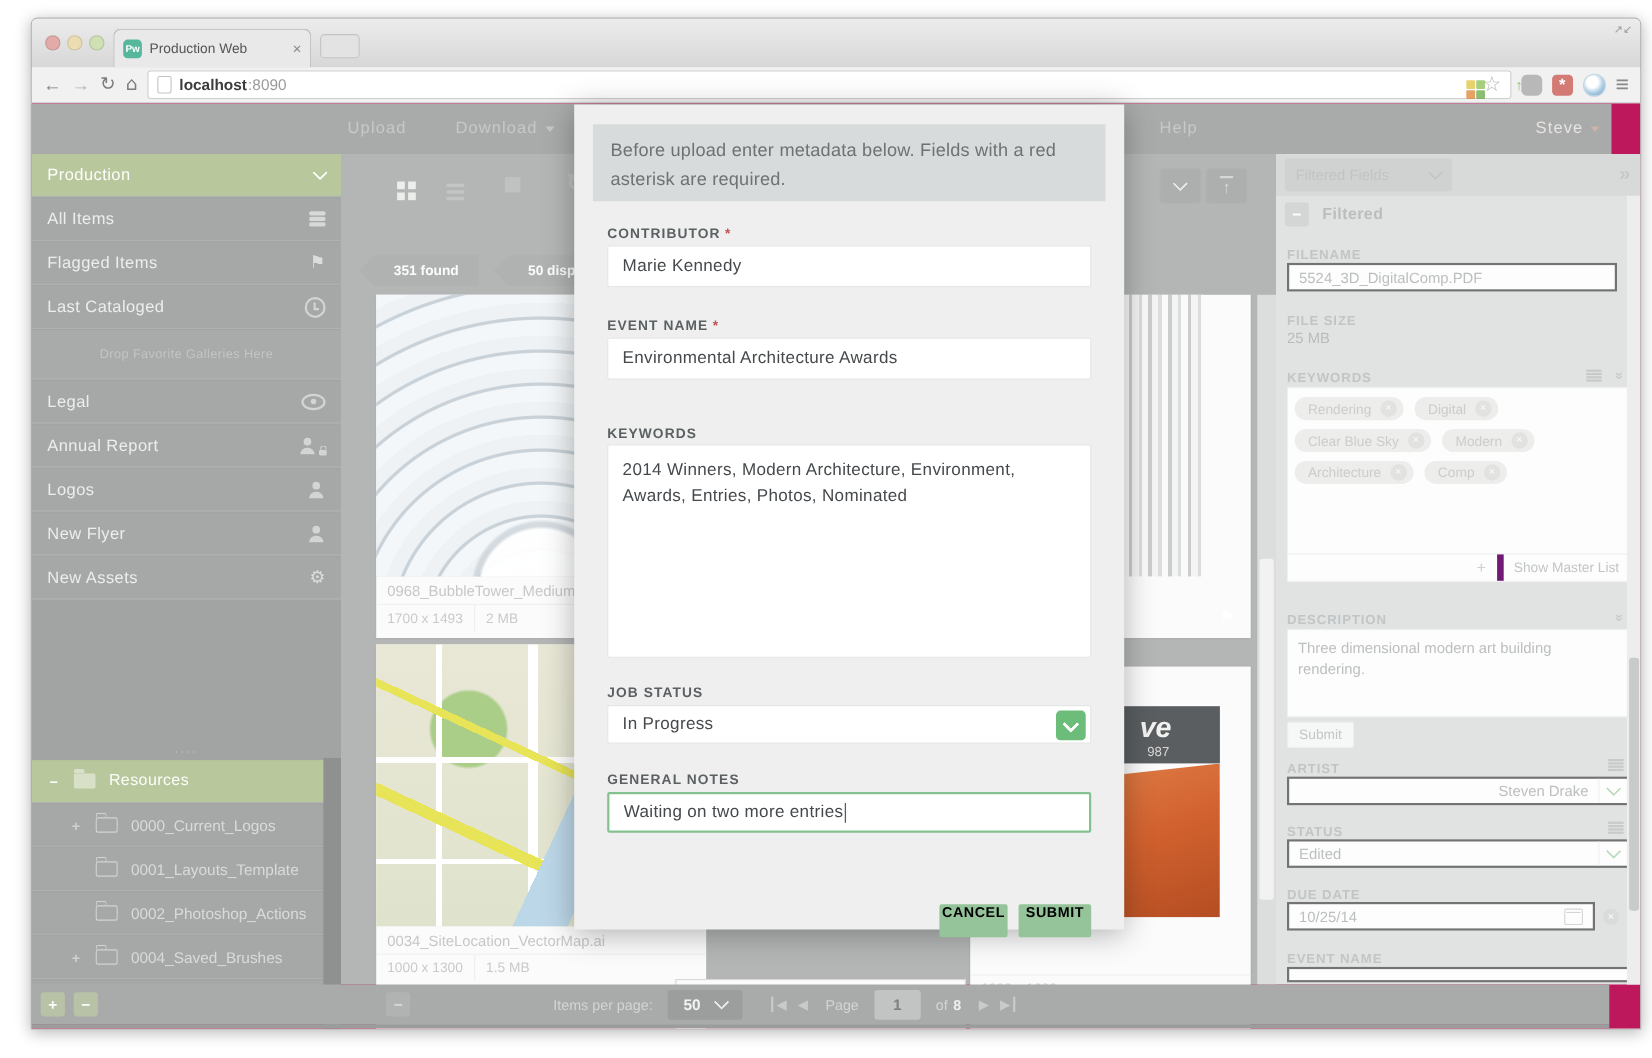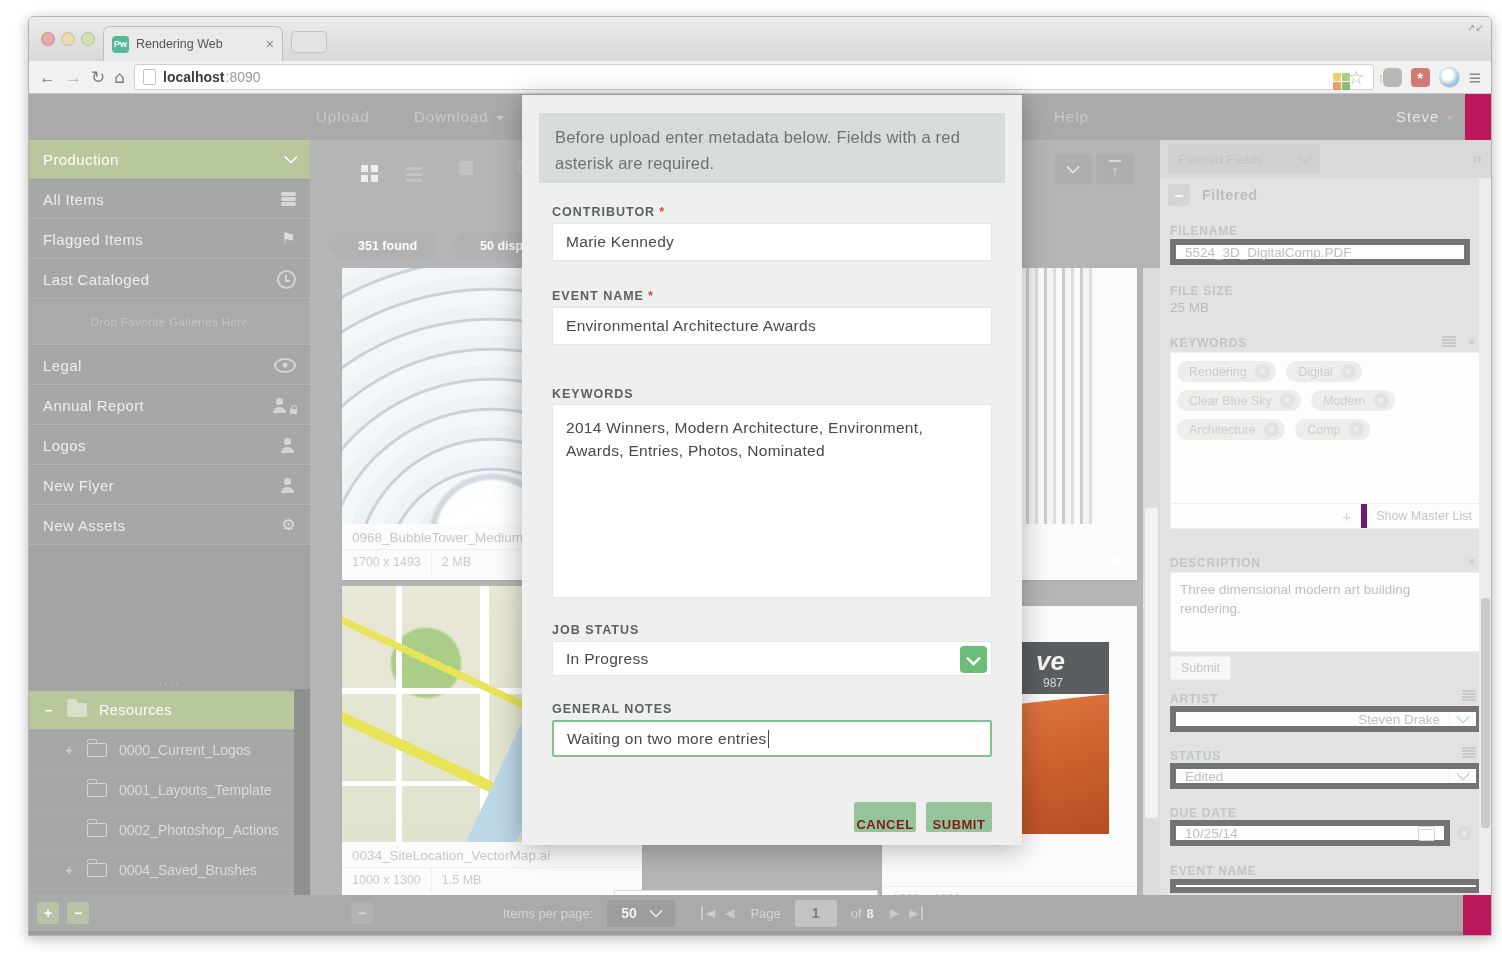--- a/index.html
+++ b/index.html
@@ -108,21 +108,21 @@
   .rpanel{left:1131px;top:46px;width:332px;bottom:40px;background:#e1e3e3;}
   .rheadbar{left:0;top:-0px;right:0;height:38px;background:#d8dada;}
   .viewsel{left:8px;top:4px;width:152px;height:30px;background:#d0d2d2;border-radius:3px;display:flex;align-items:center;justify-content:space-between;
            padding:0 10px;box-sizing:border-box;color:#c2c4c4;font-size:13.5px;}
   .chev{display:inline-block;width:8px;height:8px;border-right:2.5px solid #c4c6c6;border-bottom:2.5px solid #c4c6c6;border-radius:1px;transform:rotate(45deg);margin-top:-4px;}
   .collapse{right:10px;top:8px;color:#c6c8c8;font-size:18px;font-weight:bold;}
   .rsec{left:8px;top:44px;display:flex;align-items:center;gap:12px;}
   .minusbox{width:22px;height:22px;background:#d4d6d6;border-radius:3px;color:#fdfdfd;font-size:15px;font-weight:bold;display:flex;align-items:center;justify-content:center;}
   .rsectitle{color:#bbbebe;font-size:14.5px;font-weight:bold;letter-spacing:.4px;}
   .rlabel{color:#c2c5c5;font-size:12px;font-weight:bold;letter-spacing:.8px;}
-  .rinput{background:#fdfdfd;border:6px solid #737373;color:#bcbfbf;font-size:13.5px;display:flex;align-items:center;padding:0 9px;box-sizing:border-box;}
+  .rinput{background:#fdfdfd;border:2px solid #737373;color:#bcbfbf;font-size:13.5px;display:flex;align-items:center;padding:0 9px;box-sizing:border-box;}
   .rvalue{color:#b9bcbc;font-size:13.5px;}
   .tag{display:inline-flex;align-items:center;gap:8px;background:#ededeb;border-radius:11px;color:#ccceca;font-size:12.5px;
        padding:3px 6px 3px 12px;margin:0 6px 8px 0;}
   .tagx{width:15px;height:15px;border-radius:50%;background:#e2e2e0;color:#fbfbfb;font-size:10px;display:flex;align-items:center;justify-content:center;}
   .linesic{width:14px;height:2px;background:#c8cacA;box-shadow:0 3px 0 #c8caca,0 6px 0 #c8caca,0 9px 0 #c8caca;display:inline-block;}
   .dblchev{display:inline-block;transform:rotate(90deg);color:#c8caca;font-size:13px;font-weight:bold;}
   .greenchev{border-color:#bedcc2;}
   .chevcell{width:26px;border-left:1px solid #eef0f0;display:flex;align-items:center;justify-content:center;align-self:stretch;}
   .calic{width:15px;height:13px;border:1.5px solid #d4d6d6;border-radius:2px;position:relative;}
   .calic:before{content:"";position:absolute;left:1px;right:1px;top:2px;height:1.5px;background:#d4d6d6;}
@@ -145,37 +145,37 @@
           padding:12px 16px;box-sizing:border-box;letter-spacing:.2px;}
   .mlabel{color:#5b6163;font-size:12.5px;font-weight:bold;letter-spacing:1px;}
   .req{color:#c4504b;font-weight:bold;margin-left:4px;}
   .minput{background:#fff;color:#45494c;font-size:15.5px;letter-spacing:.3px;display:flex;align-items:center;padding:0 13px;box-sizing:border-box;
           border:1px solid #e6e6e6;border-radius:2px;}
   .mtextarea{background:#fff;color:#45494c;font-size:15.5px;letter-spacing:.3px;padding:11px 13px;box-sizing:border-box;line-height:1.5;
           border:1px solid #e6e6e6;border-radius:2px;}
   .selbtn{position:absolute;right:4px;top:4px;width:27px;height:27px;background:#6cbd7a;border-radius:4px;display:flex;align-items:center;justify-content:center;}
   .selbtn .chev{border-color:#fff;border-width:3px;width:8px;height:8px;margin-top:-3px;}
   .focused{border:2px solid #83c18e;}
-  .mbtn{height:30px;background:#95c49b;color:#7f1d1d;font-size:13px;font-weight:bold;letter-spacing:.5px;border-radius:2px;
-        display:flex;align-items:flex-end;justify-content:center;position:absolute;}
+  .mbtn{height:30px;background:#95c49b;color:#000000;font-size:13px;font-weight:bold;letter-spacing:.5px;border-radius:2px;
+        display:flex;align-items:flex-start;justify-content:center;position:absolute;margin-top:20px;}
   .cursorbar{display:inline-block;width:1.5px;height:18px;background:#44484b;margin-left:1px;vertical-align:middle;}
 </style>
 </head>
 <body>
 
 <div class="screen">
   <div class="abs window">
 
     <div class="abs titlebar">
       <div class="abs light" style="left:12px;background:#e2aba7;"></div>
       <div class="abs light" style="left:32px;background:#ecddb0;"></div>
       <div class="abs light" style="left:52px;background:#cfe0b2;"></div>
       <div class="abs tab">
         <span class="favicon">Pw</span>
-        <span class="tabtitle">Rendering Web</span>
+        <span class="tabtitle">Production Web</span>
         <span class="tabclose">×</span>
       </div>
       <div class="abs tabstub"></div>
       <div class="abs expandbtn">↗↙</div>
     </div>
 
     <div class="abs toolbar">
       <span class="navbtn">←</span>
       <span class="navbtn dim">→</span>
       <span class="navbtn" style="font-family:'DejaVu Sans',sans-serif;">↻</span>

